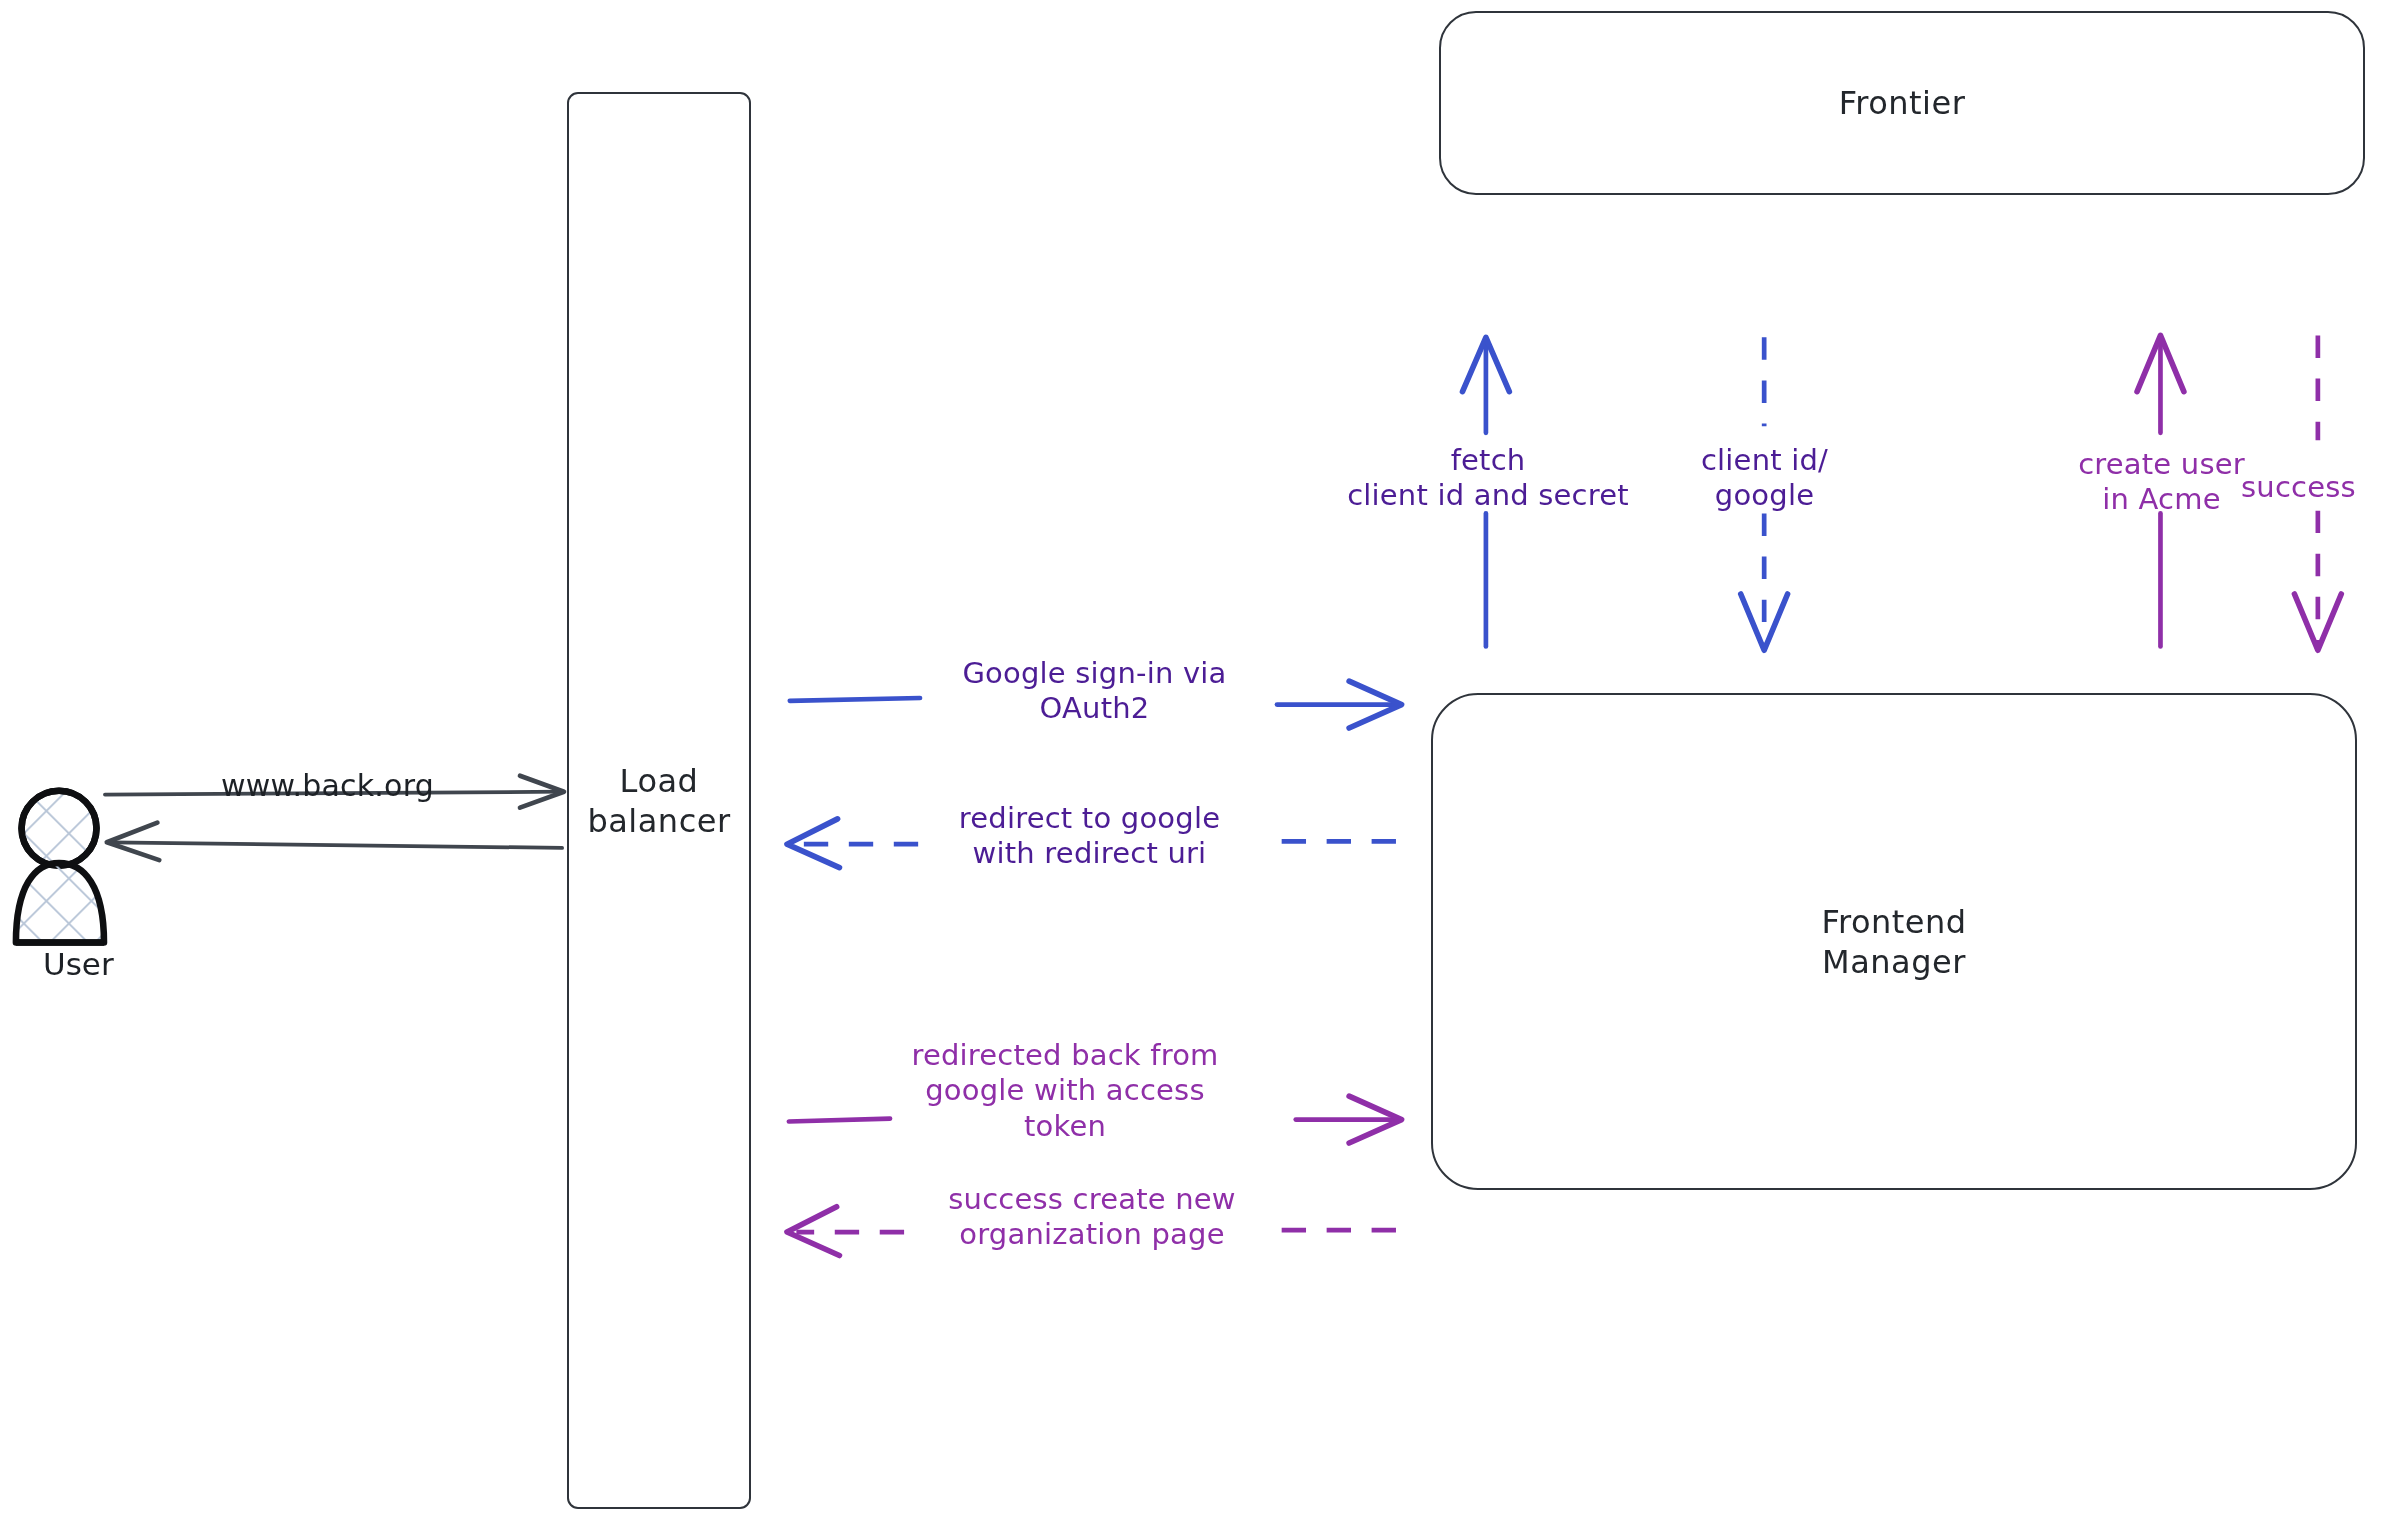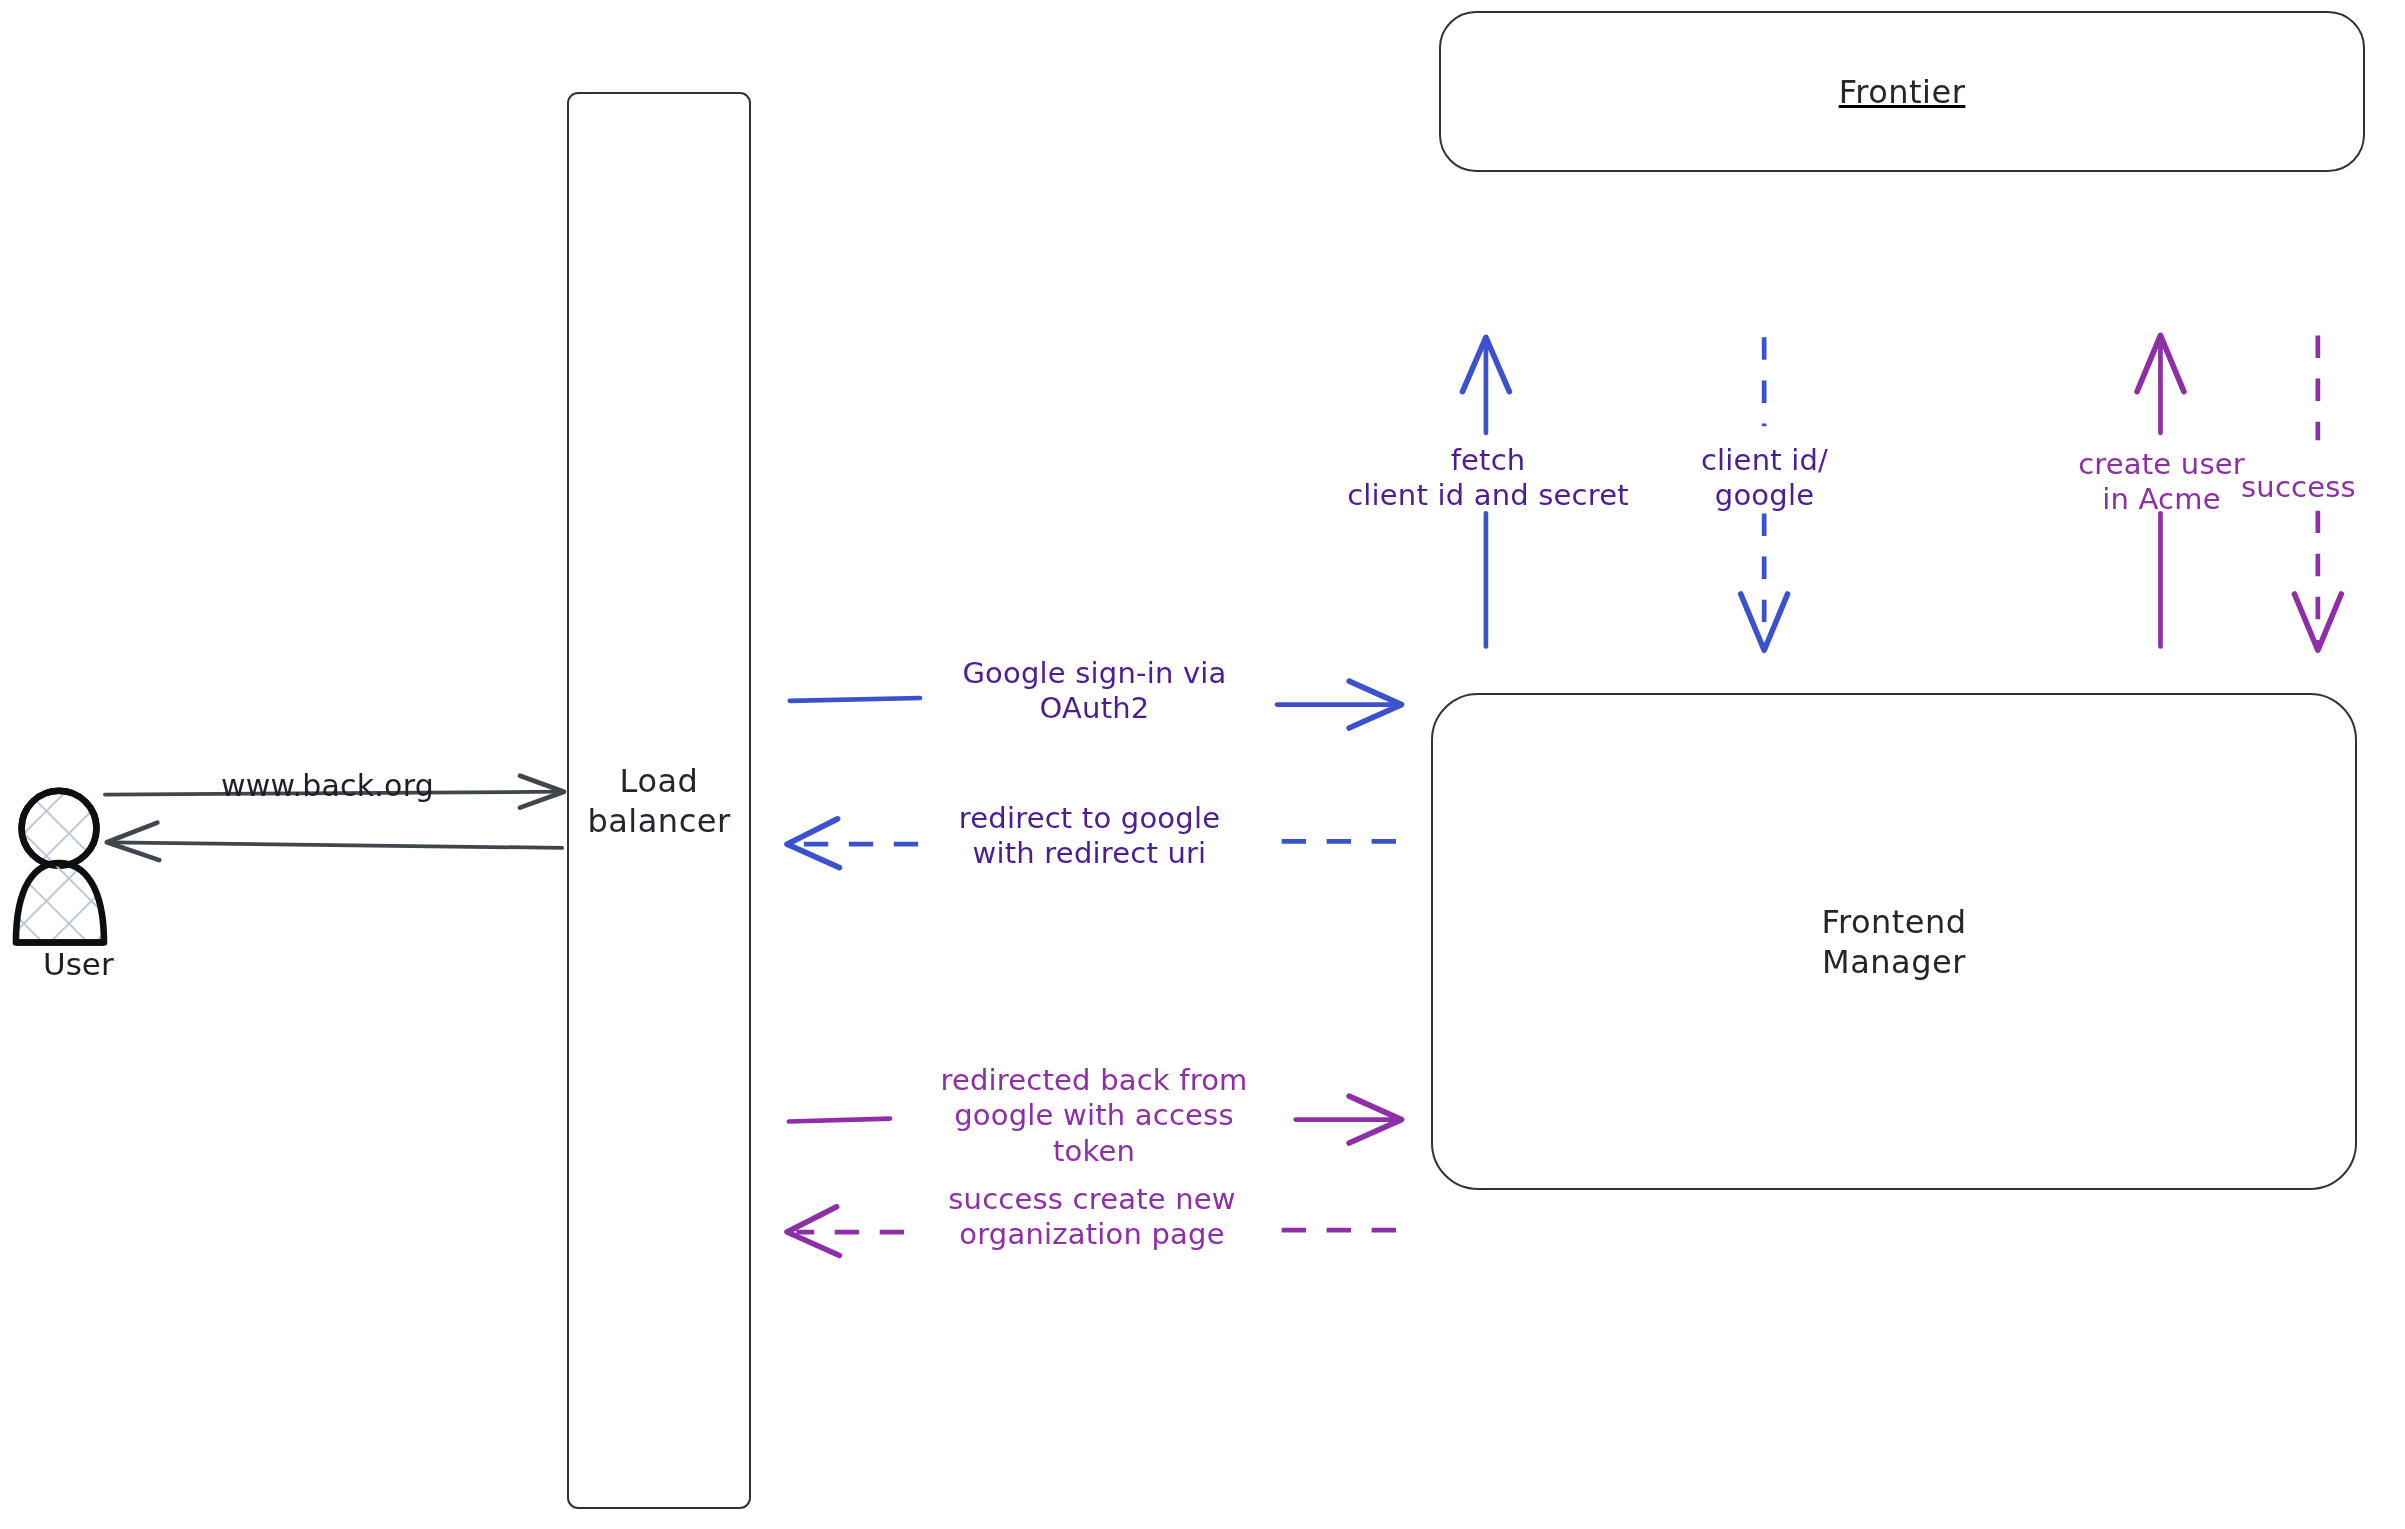--- a/index.html
+++ b/index.html
@@ -142,40 +142,40 @@
       <path d="M2474 545 L2474 690" stroke="#8f2fa8" stroke-width="5" fill="none" stroke-linecap="butt" stroke-dasharray="24 22"></path>
       <path d="M2449 634 L2474 694 L2499 634" stroke="#8f2fa8" stroke-width="6" fill="none" stroke-linecap="round" stroke-linejoin="round"></path>
     </g>
   </svg>
 
   <div class="node-box" style="left:567px; top:92px; width:184px; height:1417px; border-radius:11px;">
     <div class="node-label">Load
 balancer</div>
   </div>
 
-  <div class="node-box" style="left:1439px; top:11.2px; width:926px; height:161px; border-radius:37px;text-decoration:underline;">
+  <div class="node-box" style="left:1439px; top:11.2px; width:926px; height:184px; border-radius:37px;">
     <div class="node-label">Frontier</div>
   </div>
 
   <div class="node-box" style="left:1431px; top:693px; width:926px; height:497px; border-radius:47px;">
     <div class="node-label">Frontend
 Manager</div>
   </div>
 
   <div class="actor-label" style="left:19px; top:946px;margin-left:24px;">User</div>
 
   <div class="edge-label lbl-dark" style="left:187px; top:768px; width:281px; font-size:30px;">www.back.org</div>
 
   <div class="edge-label lbl-blue" style="left:907px; top:656px; width:375px;">Google sign-in via
 OAuth2</div>
 
   <div class="edge-label lbl-blue" style="left:907px; top:801px; width:365px;">redirect to google
 with redirect uri</div>
 
-  <div class="edge-label lbl-purple" style="left:881px; top:1038px; width:426px;margin-top:25px;">redirected back from
+  <div class="edge-label lbl-purple" style="left:852px; top:1038px; width:426px;">redirected back from
 google with access
 token</div>
 
   <div class="edge-label lbl-purple" style="left:895px; top:1182px; width:394px;">success create new
 organization page</div>
 
   <div class="edge-label lbl-blue" style="left:1291px; top:443px; width:394px;">fetch
 client id and secret</div>
 
   <div class="edge-label lbl-blue" style="left:1671px; top:443px; width:187px;">client id/

